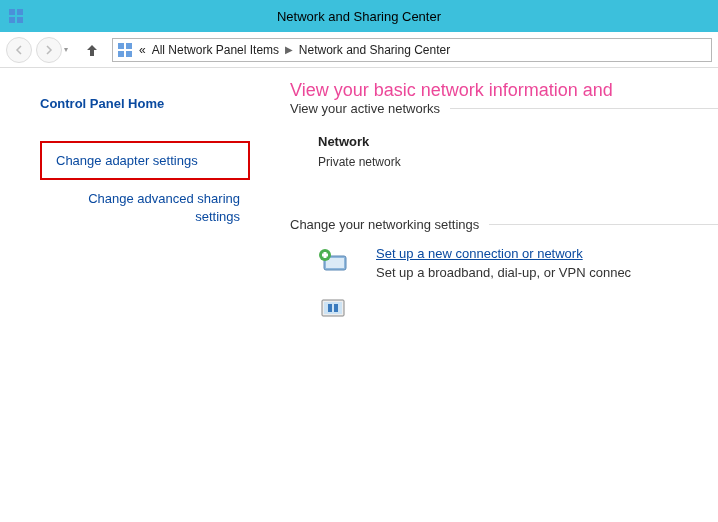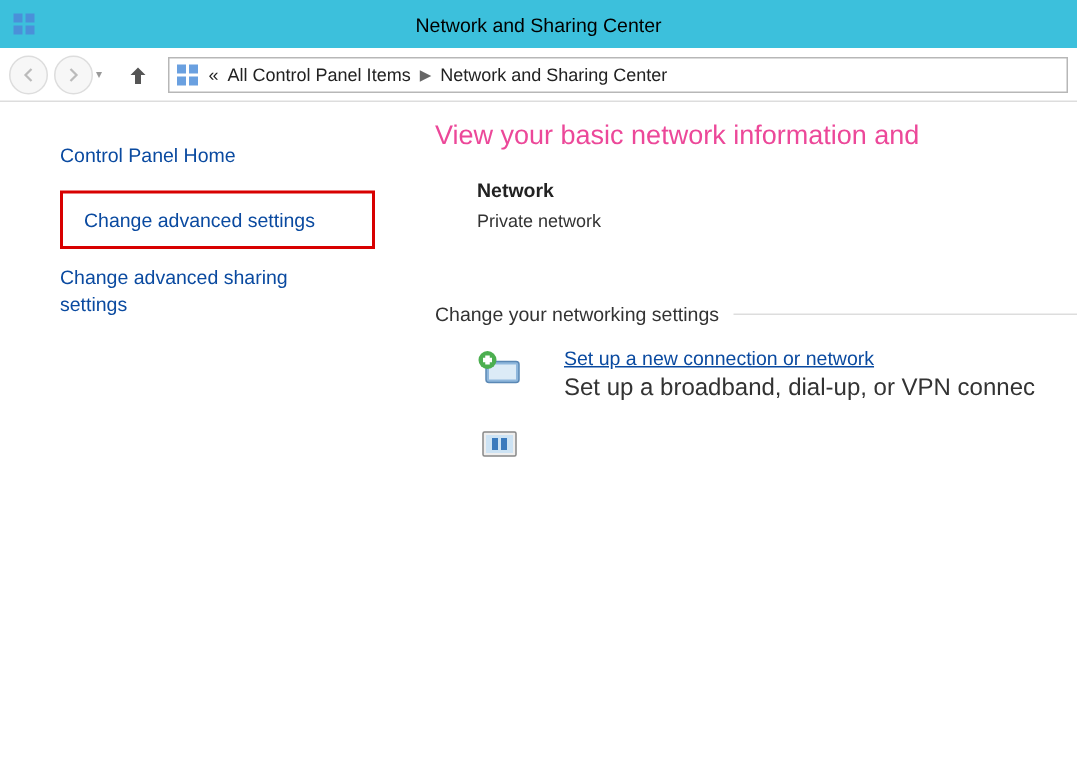--- a/index.html
+++ b/index.html
@@ -84,28 +84,28 @@
     .sidebar {
       width: 290px;
       padding: 28px 10px 0 40px;
     }
     .sidebar a, .sidebar .link {
       color: #0a4aa0;
       text-decoration: none;
       font-size: 13px;
       display: block;
     }
-    .cp-home { margin-bottom: 16px; }
+    .cp-home { margin-bottom: 30px; font-weight: bold; }
     .highlighted {
       border: 2px solid #d80000;
       padding: 10px 14px;
       width: 210px;
       margin-bottom: 10px;
     }
-    .adv-sharing { margin-top: 4px; line-height: 1.4; width: 200px; }
+    .adv-sharing { margin-top: 4px; line-height: 1.4; width: 200px; text-align: right; }
     .main {
       flex: 1;
       padding: 12px 0 0 0;
       color: #222;
     }
     .main-title {
       color: #ec4899;
       font-size: 18px;
       font-weight: 400;
       white-space: nowrap;
@@ -139,21 +139,21 @@
       width: 32px; height: 32px;
       display:flex; align-items:center; justify-content:center;
     }
     .action-row .texts .link {
       color: #0a4aa0;
       font-size: 13px;
       margin-bottom: 4px;
       display:block;
     }
     .action-row .texts .desc {
-      font-size: 16px;
+      font-size: 13px;
       color: #333;
       white-space: nowrap;
     }
     .ctrlpanel-icon {
       width:16px; height:16px;
       display:inline-block;
     }
   </style>
 </head>
 <body>
@@ -190,38 +190,42 @@
   <div class="addr">
     <span class="small-icon ctrlpanel-icon">
       <svg viewBox="0 0 16 16">
           <rect x="1" y="1" width="6" height="6" fill="#6aa0e0"></rect>
           <rect x="9" y="1" width="6" height="6" fill="#6aa0e0"></rect>
           <rect x="1" y="9" width="6" height="6" fill="#6aa0e0"></rect>
           <rect x="9" y="9" width="6" height="6" fill="#6aa0e0"></rect>
         </svg>
     </span>
     <span>«</span>
-    <span>All Control Panel Items</span>
+    <span>All Network Panel Items</span>
     <span class="sep">▶</span>
     <span>Network and Sharing Center</span>
   </div>
 </div>
 
 <div class="content">
   <div class="sidebar">
     <a href="#" class="link cp-home">Control Panel Home</a>
     <div class="highlighted">
-      <a href="#" class="link">Change advanced settings</a>
+      <a href="#" class="link">Change adapter settings</a>
     </div>
     <a href="#" class="link adv-sharing">Change advanced sharing settings</a>
   </div>
 
   <div class="main">
     <div class="main-title">View your basic network information and</div>
 
+    <div class="section-head">
+      <span>View your active networks</span>
+      <span class="rule"></span>
+    </div>
     <div class="net-block">
       <div class="net-name">Network</div>
       <div class="net-type">Private network</div>
     </div>
 
     <div class="section-head change-sec">
       <span>Change your networking settings</span>
       <span class="rule"></span>
     </div>
 

